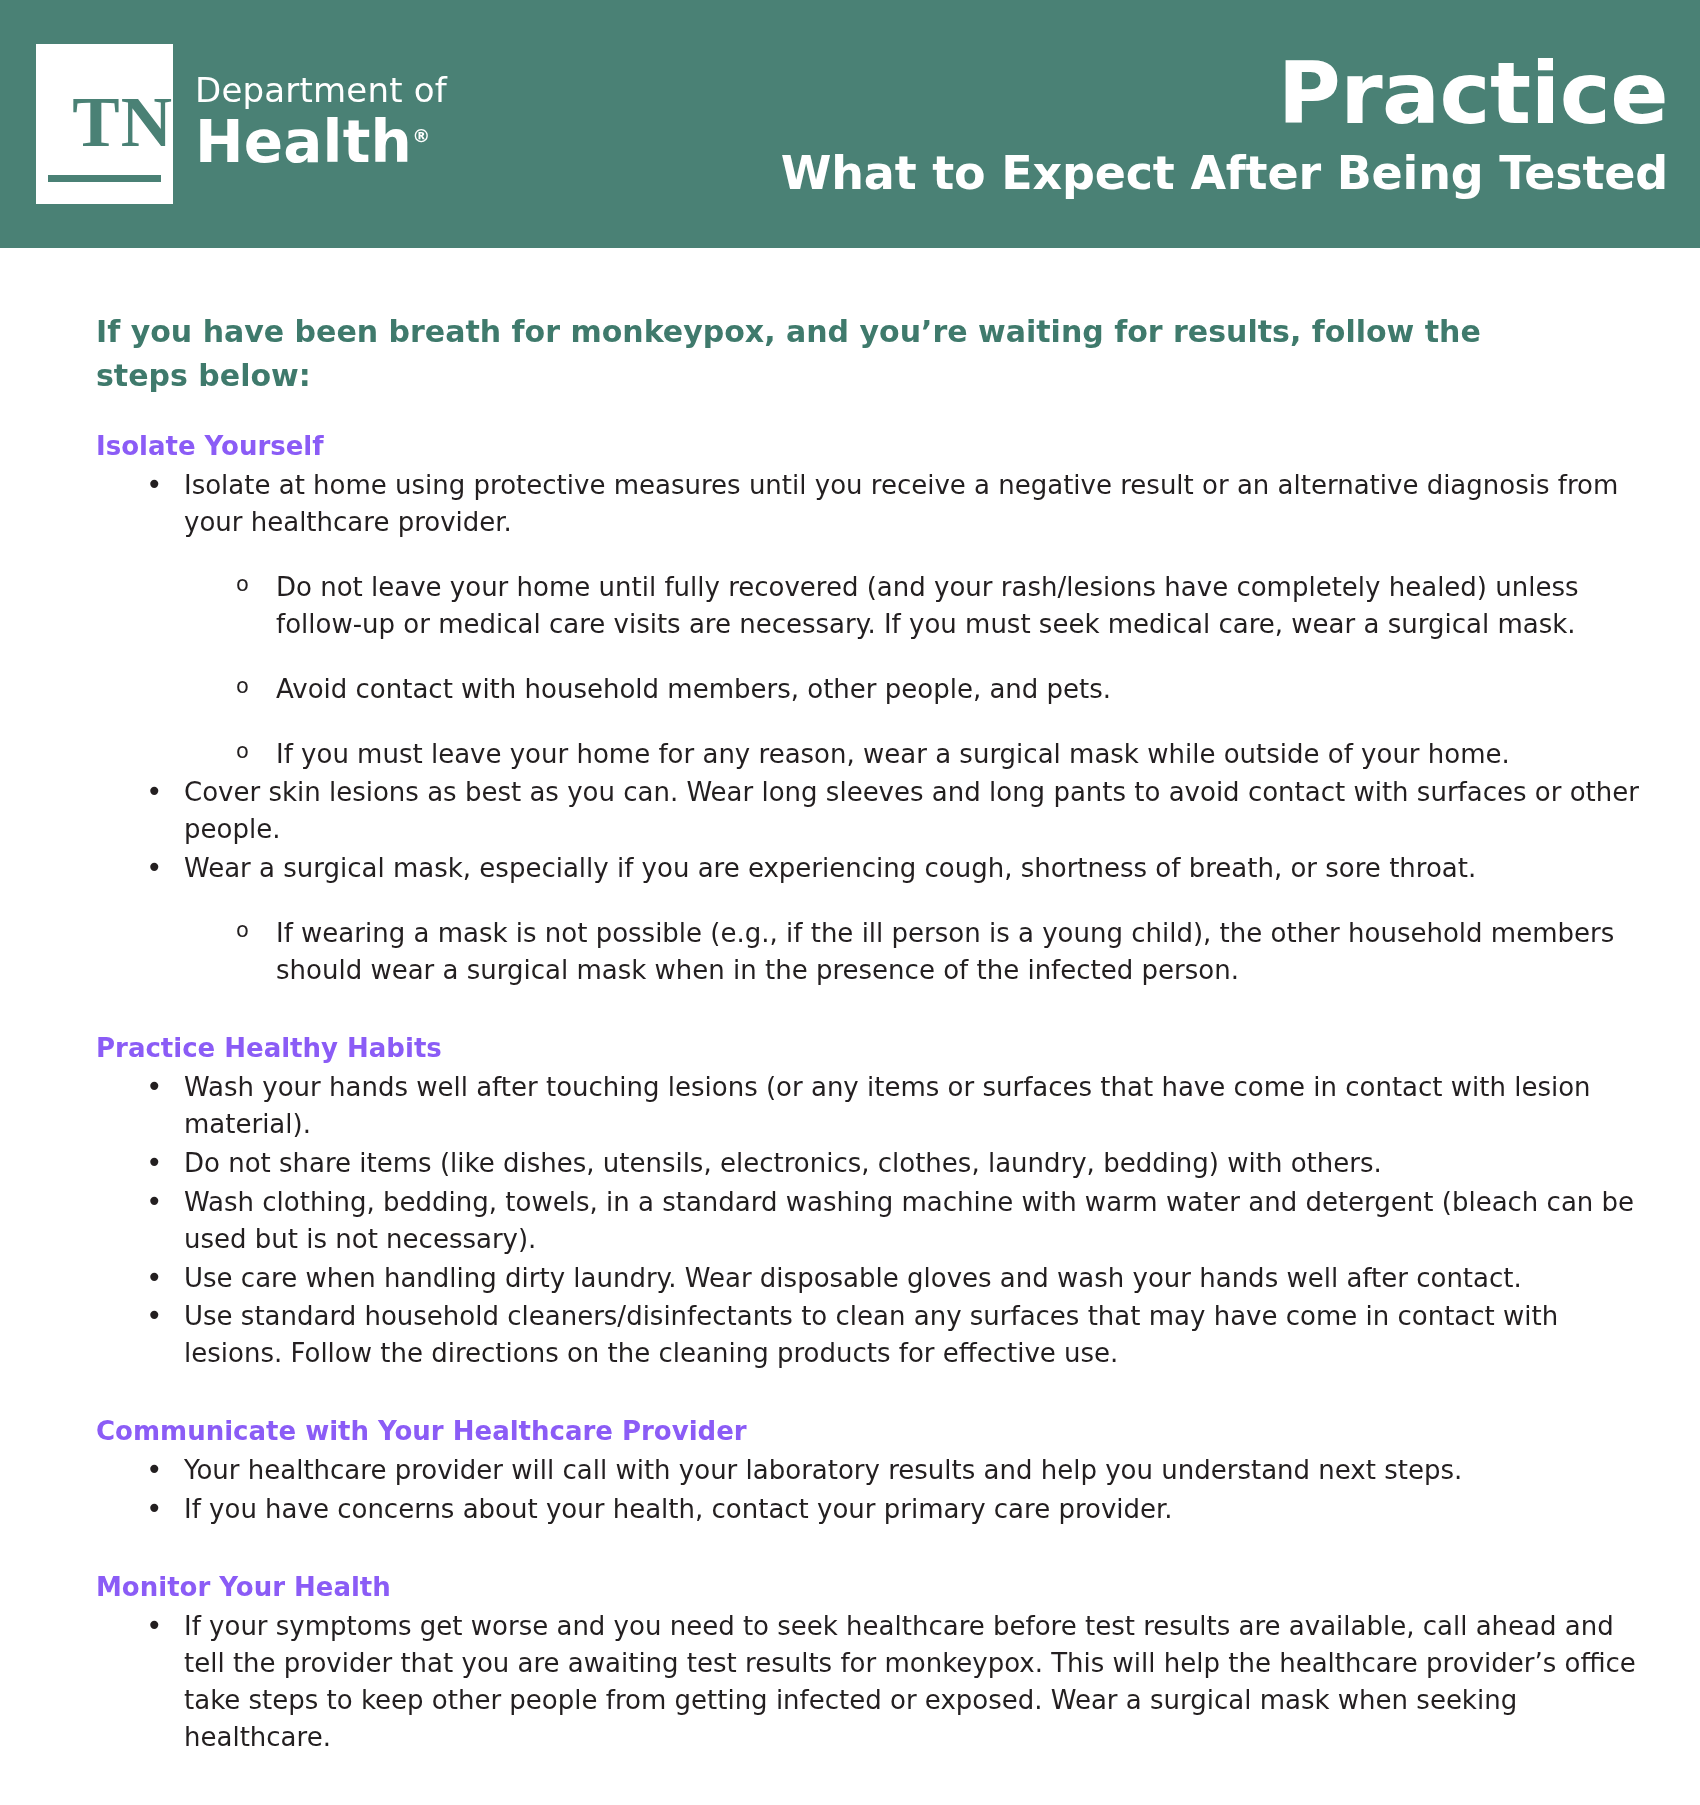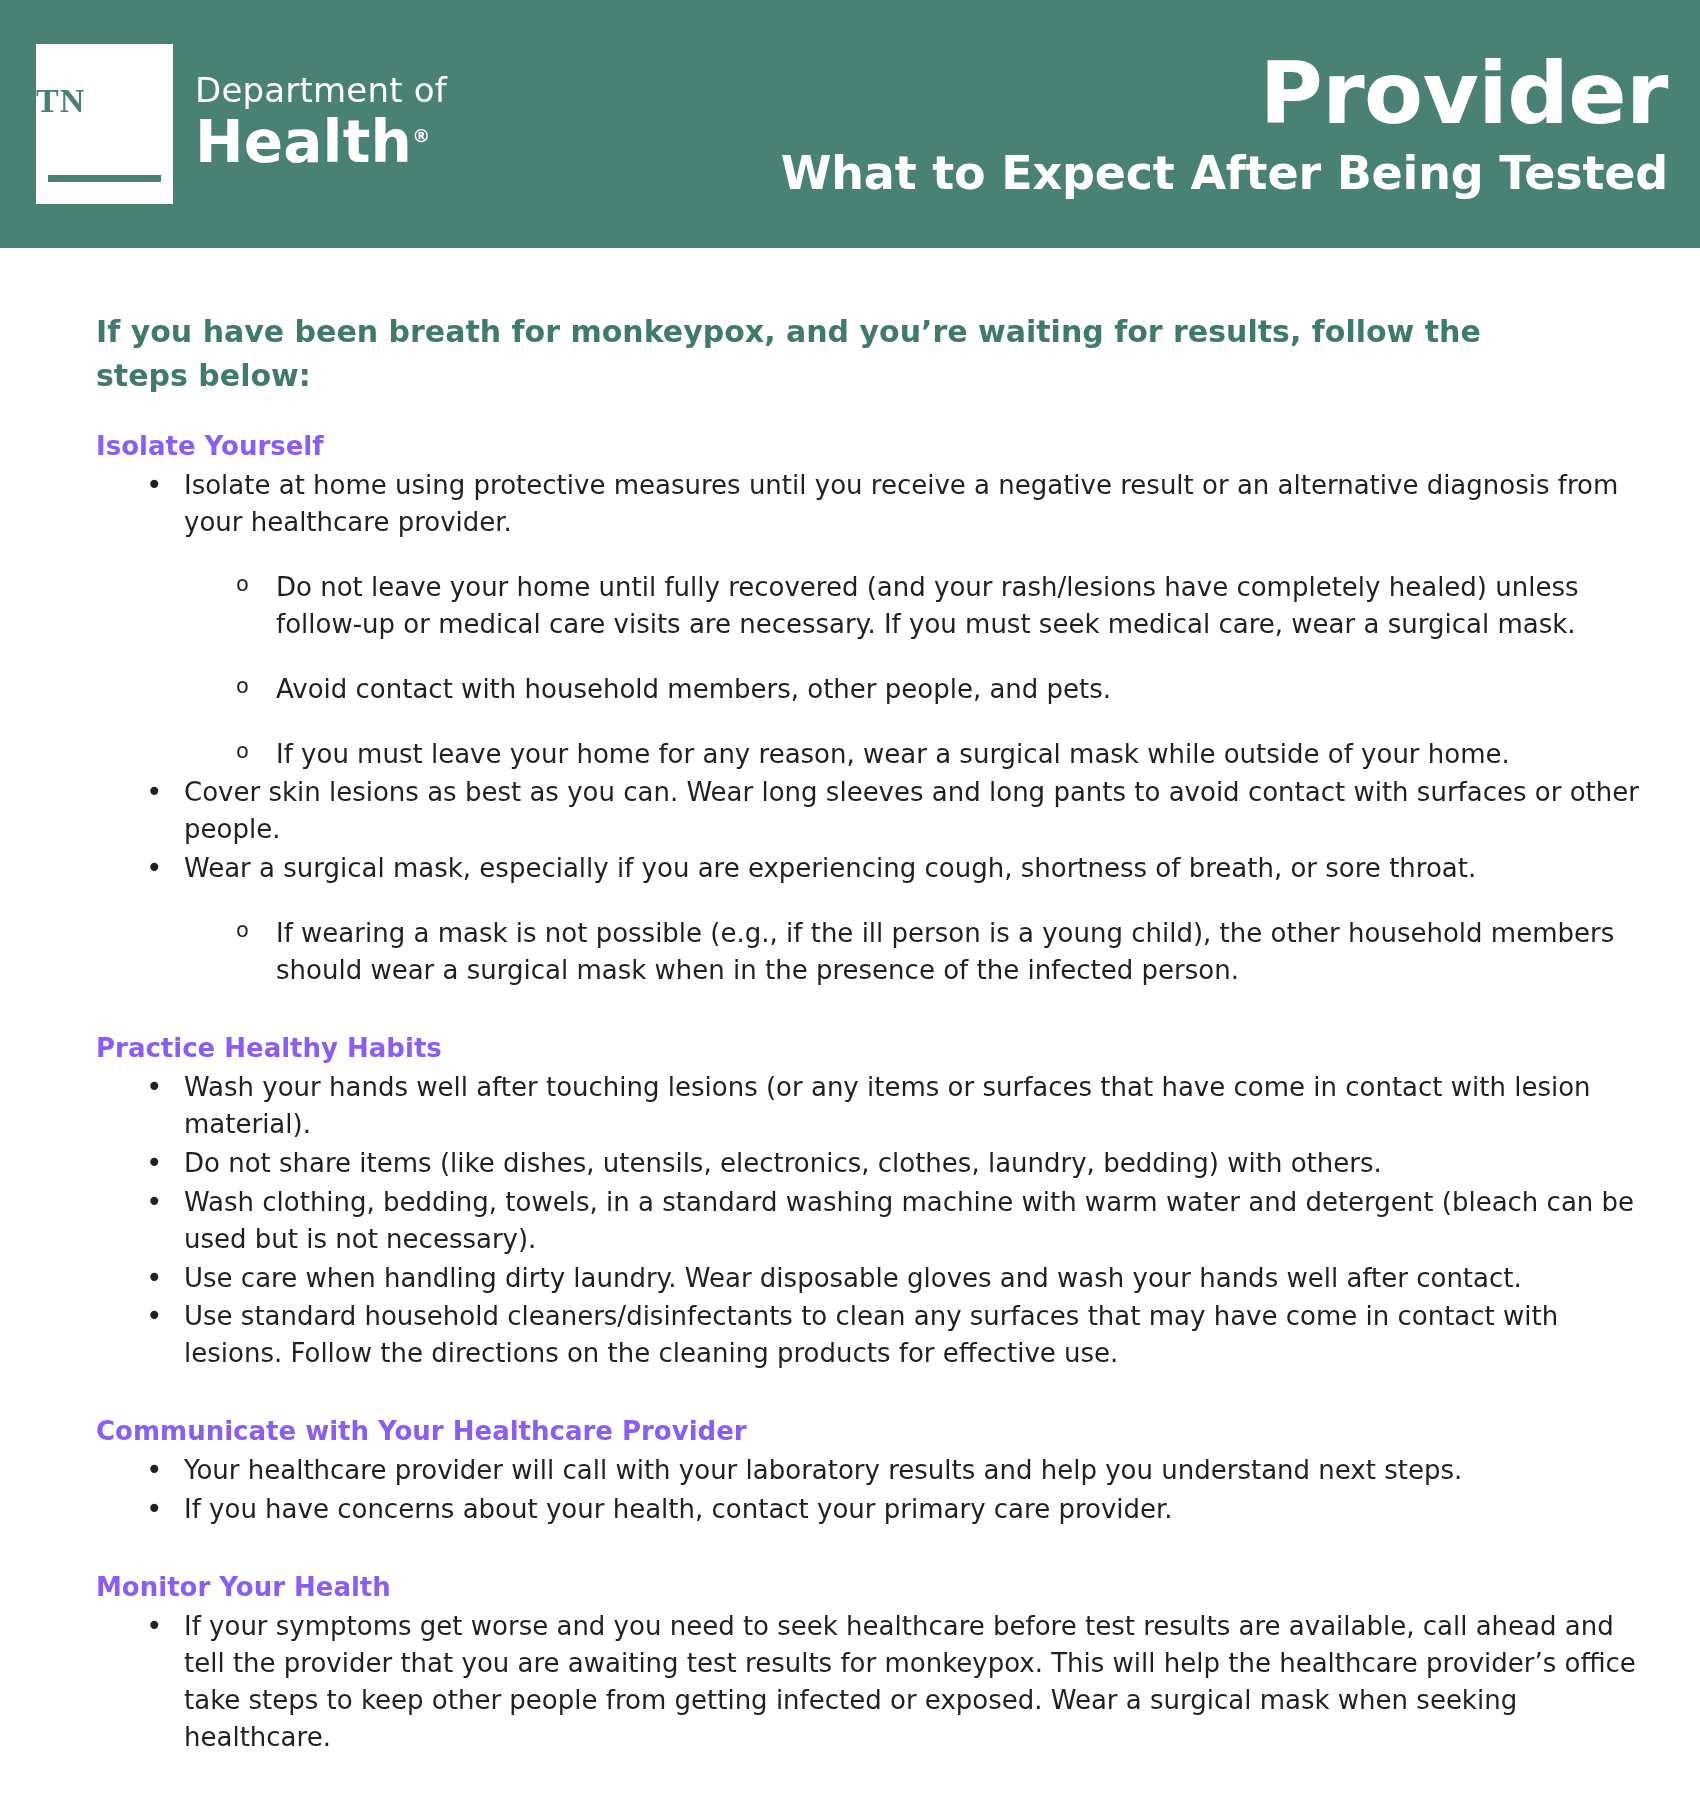--- a/index.html
+++ b/index.html
@@ -40,24 +40,24 @@
     height: 160px;
     background: #ffffff;
     position: relative;
     flex: 0 0 auto;
   }
   .tn-mark .tn-text {
     position: absolute;
     top: 38px;
     left: 0;
     right: 0;
-    text-align: left;
+    text-align: right;
     font-family: "Liberation Serif", serif;
     font-weight: bold;
-    font-size: 34px;
+    font-size: 71px;
     color: #4a8175;
     letter-spacing: 1px;
   }
   .tn-mark .tn-rule {
     position: absolute;
     left: 12px;
     right: 12px;
     bottom: 22px;
     height: 7px;
     background: #4a8175;
@@ -183,21 +183,21 @@
       <div class="tn-mark">
         <div class="tn-text">TN</div>
         <div class="tn-rule"></div>
       </div>
       <div class="dept-text">
         <div class="dept-line1">Department of</div>
         <div class="dept-line2"><span>Health</span><span class="reg">®</span></div>
       </div>
     </div>
     <div class="title-block">
-      <div class="doc-title">Provider</div>
+      <div class="doc-title">Practice</div>
       <div class="doc-subtitle">What to Expect After Being Tested</div>
     </div>
   </div>
 
   <div class="content">
     <div class="lead">If you have been breath for monkeypox, and you’re waiting for results, follow the steps below:</div>
     <div id="sections-root">
         <div class="section">
           <div class="section-heading">Isolate Yourself</div>
           <ul class="lvl1">

